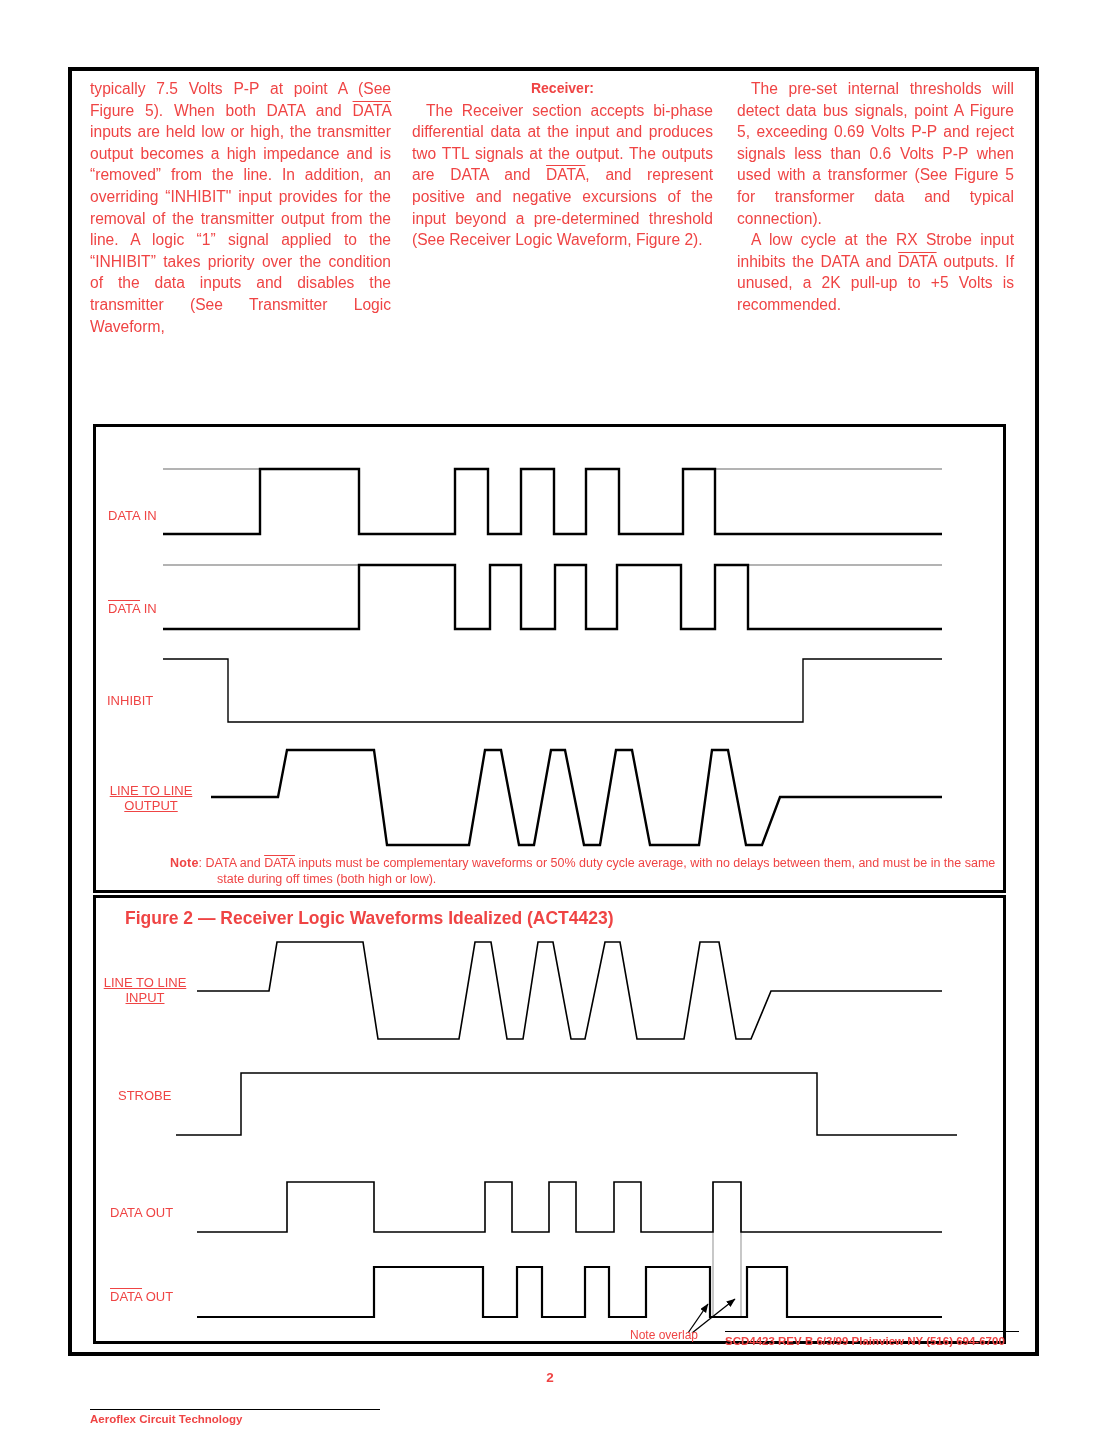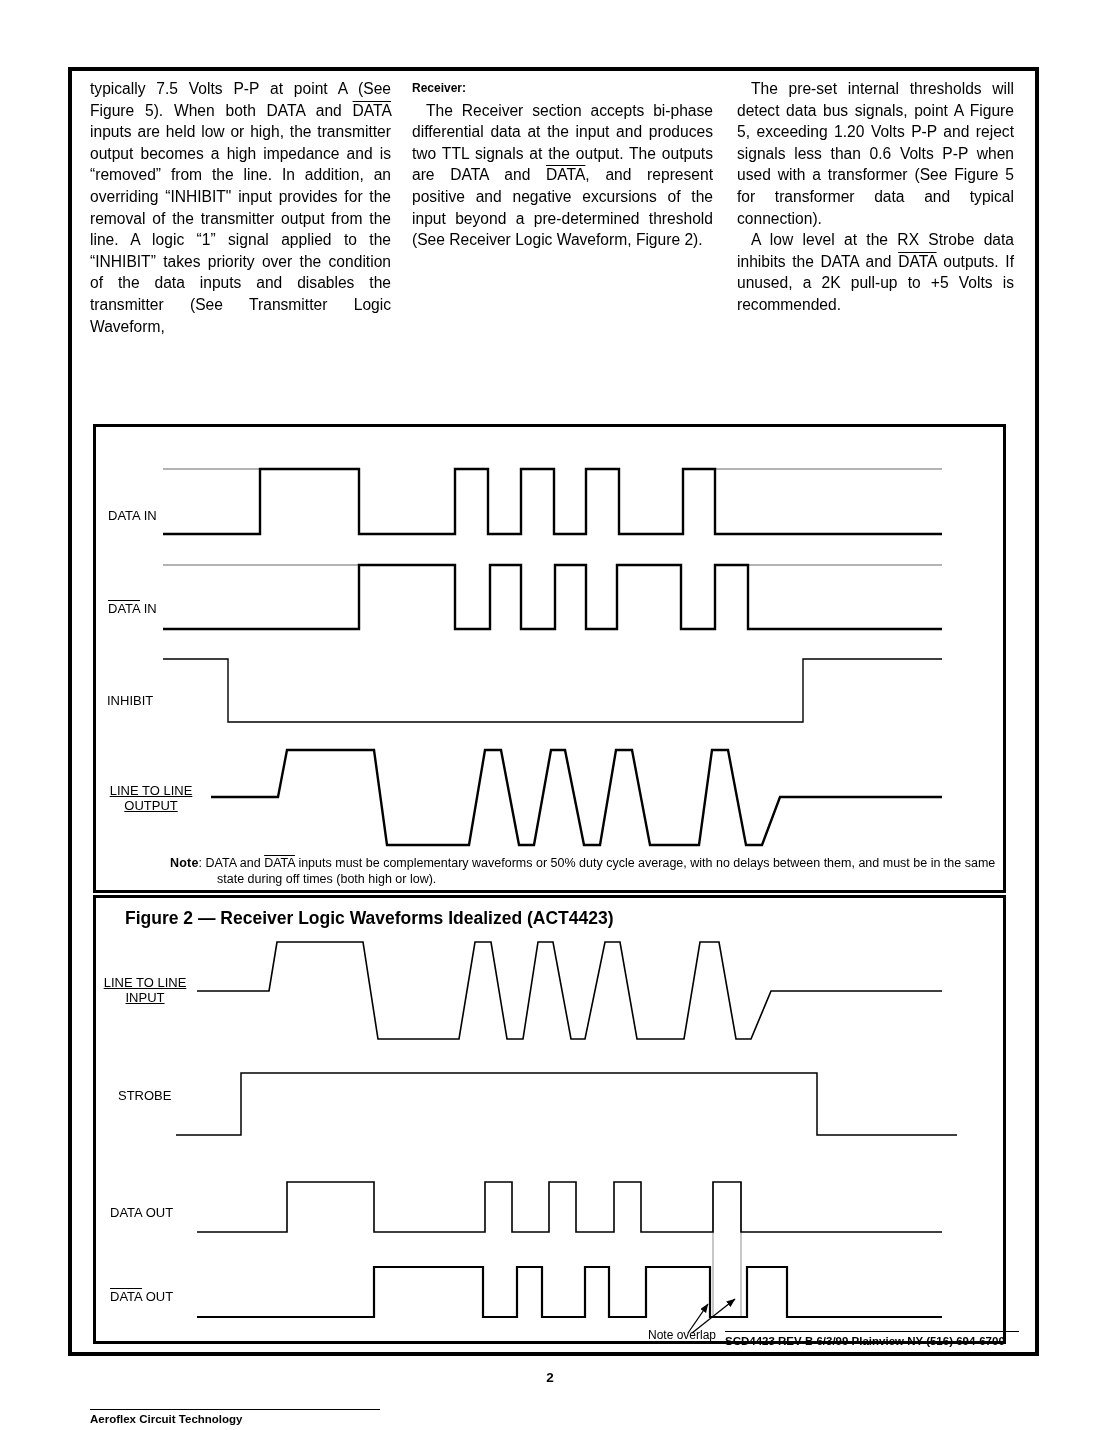--- a/index.html
+++ b/index.html
@@ -1,44 +1,44 @@
 <!DOCTYPE html>
 <html><head>
 <meta charset="utf-8">
 <style>
   html,body{margin:0;padding:0;background:#fff;}
   .page{position:relative;width:1105px;height:1430px;background:#ffffff;overflow:hidden;
-        font-family:"Liberation Sans",sans-serif;color:#000000;}
+        font-family:"Liberation Sans",sans-serif;color:#ef4444;}
   .outer-box{position:absolute;left:68px;top:67px;width:963px;height:1281px;border:4px solid #000;}
   .fig-box{position:absolute;border:3px solid #000;background:transparent;}
   #fig1-box{left:93px;top:424px;width:907px;height:463px;}
   #fig2-box{left:93px;top:895px;width:907px;height:443px;}
   .col{position:absolute;top:78px;font-size:15.6px;line-height:21.6px;text-align:justify;}
   #col1{left:90px;width:301px;}
   #col2{left:412px;width:301px;}
   #col3{left:737px;width:277px;}
   .col p{margin:0;}
   .indent{text-indent:14px;}
   .stretch-last{text-align-last:justify;}
-  .sect-head{font-size:12px;font-weight:bold;margin:9px 0 5px 0;text-align:left;text-indent:0;}
+  .sect-head{font-size:14px;font-weight:bold;margin:9px 0 5px 0;text-align:center;text-indent:0;}
   .bar{text-decoration:overline;text-decoration-thickness:1.2px;}
   .fig-title{position:absolute;font-size:17.5px;font-weight:bold;white-space:nowrap;}
   #fig1-title{left:125px;top:439px;}
   #fig2-title{left:125px;top:908px;}
   .wf-label{position:absolute;font-size:13px;line-height:15px;white-space:nowrap;z-index:3;}
   .wf-label.center{text-align:center;text-decoration:underline;}
   #lbl-data-in{left:108px;top:508px;}
   #lbl-data-in-bar{left:108px;top:601px;}
   #lbl-inhibit{left:107px;top:693px;}
   #lbl-ltl-out{left:101px;top:783px;width:100px;}
   #lbl-ltl-in{left:97px;top:975px;width:96px;}
   #lbl-strobe{left:118px;top:1088px;}
   #lbl-data-out{left:110px;top:1205px;}
   #lbl-data-out-bar{left:110px;top:1289px;}
-  #lbl-note-overlap{left:630px;top:1328px;font-size:12px;margin-left:18px;}
+  #lbl-note-overlap{left:630px;top:1328px;font-size:12px;}
   .note{position:absolute;left:170px;top:855px;width:792px;font-size:12.5px;line-height:16px;
         padding-left:47px;text-indent:-47px;}
   .note b{letter-spacing:.2px;}
   #wf-layer{position:absolute;left:0;top:0;width:1105px;height:1430px;z-index:2;pointer-events:none;}
   .footer-rule-block{position:absolute;border-top:1.5px solid #000;font-weight:bold;font-size:11.5px;padding-top:3px;margin-top:40px;}
   #footer-left{left:90px;top:1369px;width:290px;}
   #footer-right{left:725px;top:1291px;width:294px;}
   #footer-page{position:absolute;left:530px;top:1370px;width:40px;text-align:center;font-weight:bold;font-size:13.5px;}
 </style>
 </head>
@@ -51,22 +51,22 @@
   <div class="col" id="col1">
     <p class="stretch-last"><span>typically 7.5 Volts P-P at point A (See Figure 5). When both DATA and </span><span class="bar">DATA</span><span> inputs are held low or high, the transmitter output becomes a high impedance and is “removed” from the line. In addition, an overriding “INHIBIT" input provides for the removal of the transmitter output from the line. A logic “1” signal applied to the “INHIBIT” takes priority over the condition of the data inputs and disables the transmitter (See Transmitter Logic Waveform,</span></p>
   </div>
 
   <div class="col" id="col2">
     <p class="sect-head">Receiver:</p>
     <p class="indent"><span>The Receiver section accepts bi-phase differential data at the input and produces two TTL signals at the output. The outputs are DATA and </span><span class="bar">DATA</span><span>, and represent positive and negative excursions of the input beyond a pre-determined threshold (See Receiver Logic Waveform, Figure 2).</span></p>
   </div>
 
   <div class="col" id="col3">
-    <p class="indent">The pre-set internal thresholds will detect data bus signals, point A Figure 5, exceeding 1.20 Volts P-P and reject signals less than 0.6 Volts P-P when used with a transformer (See Figure 5 for transformer data and typical connection).</p>
-    <p class="indent"><span>A low level at the RX Strobe data inhibits the DATA and </span><span class="bar">DATA</span><span> outputs. If unused, a 2K pull-up to +5 Volts is recommended.</span></p>
+    <p class="indent">The pre-set internal thresholds will detect data bus signals, point A Figure 5, exceeding 0.69 Volts P-P and reject signals less than 0.6 Volts P-P when used with a transformer (See Figure 5 for transformer data and typical connection).</p>
+    <p class="indent"><span>A low cycle at the RX Strobe input inhibits the DATA and </span><span class="bar">DATA</span><span> outputs. If unused, a 2K pull-up to +5 Volts is recommended.</span></p>
   </div>
 
   <div class="fig-box" id="fig1-box"></div>
   <div class="wf-label" id="lbl-data-in">DATA IN</div>
   <div class="wf-label" id="lbl-data-in-bar"><span class="bar">DATA</span><span> IN</span></div>
   <div class="wf-label" id="lbl-inhibit">INHIBIT</div>
   <div class="wf-label center" id="lbl-ltl-out">
     <div>LINE TO LINE</div>
     <div>OUTPUT</div>
   </div>

